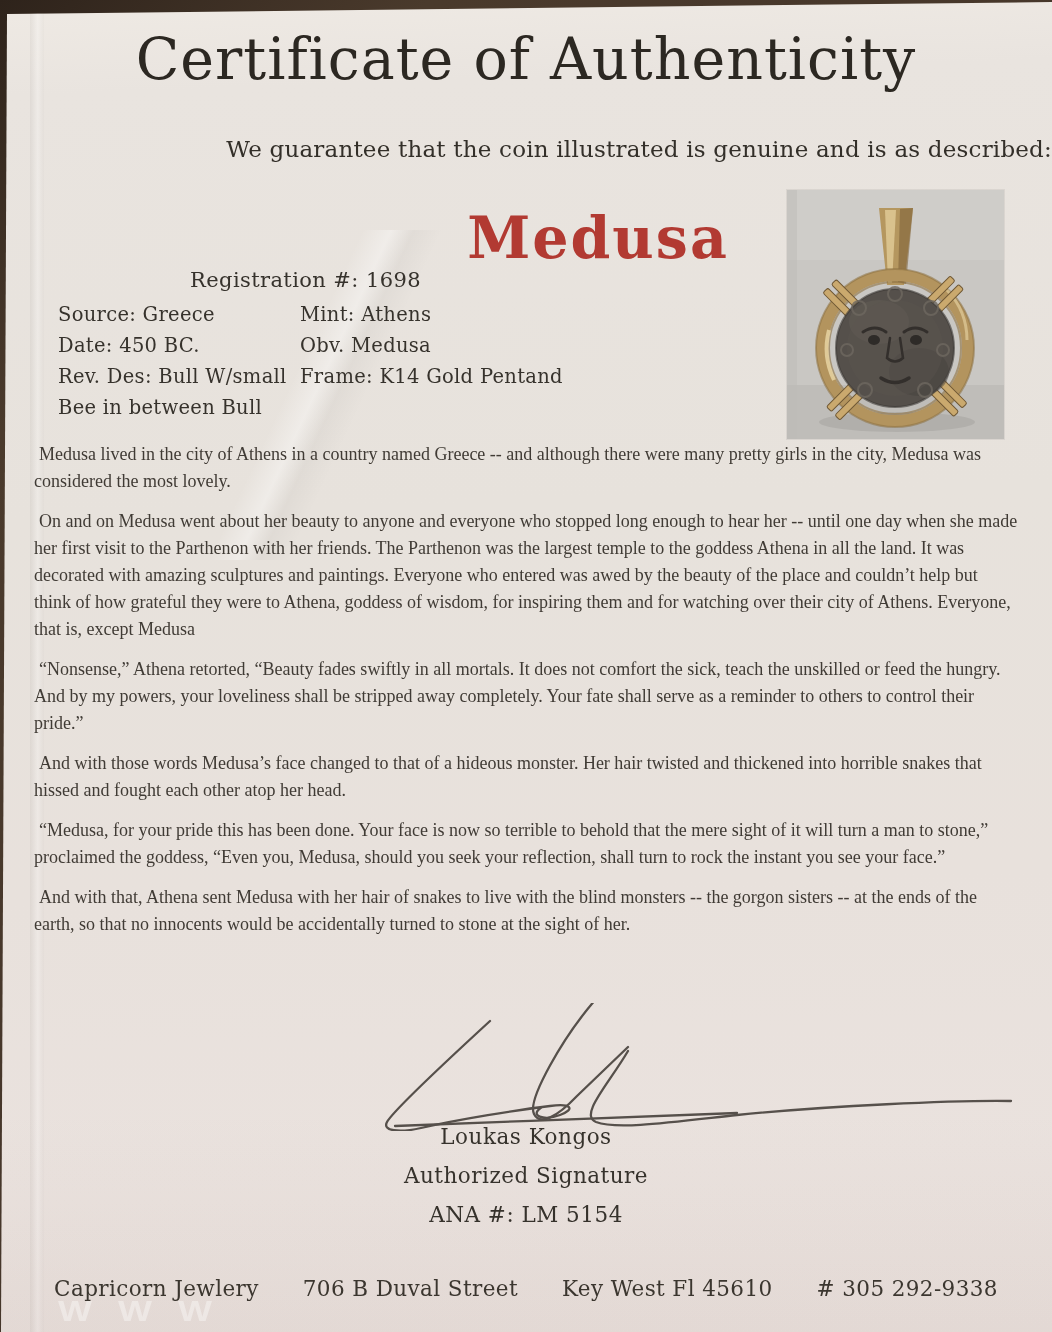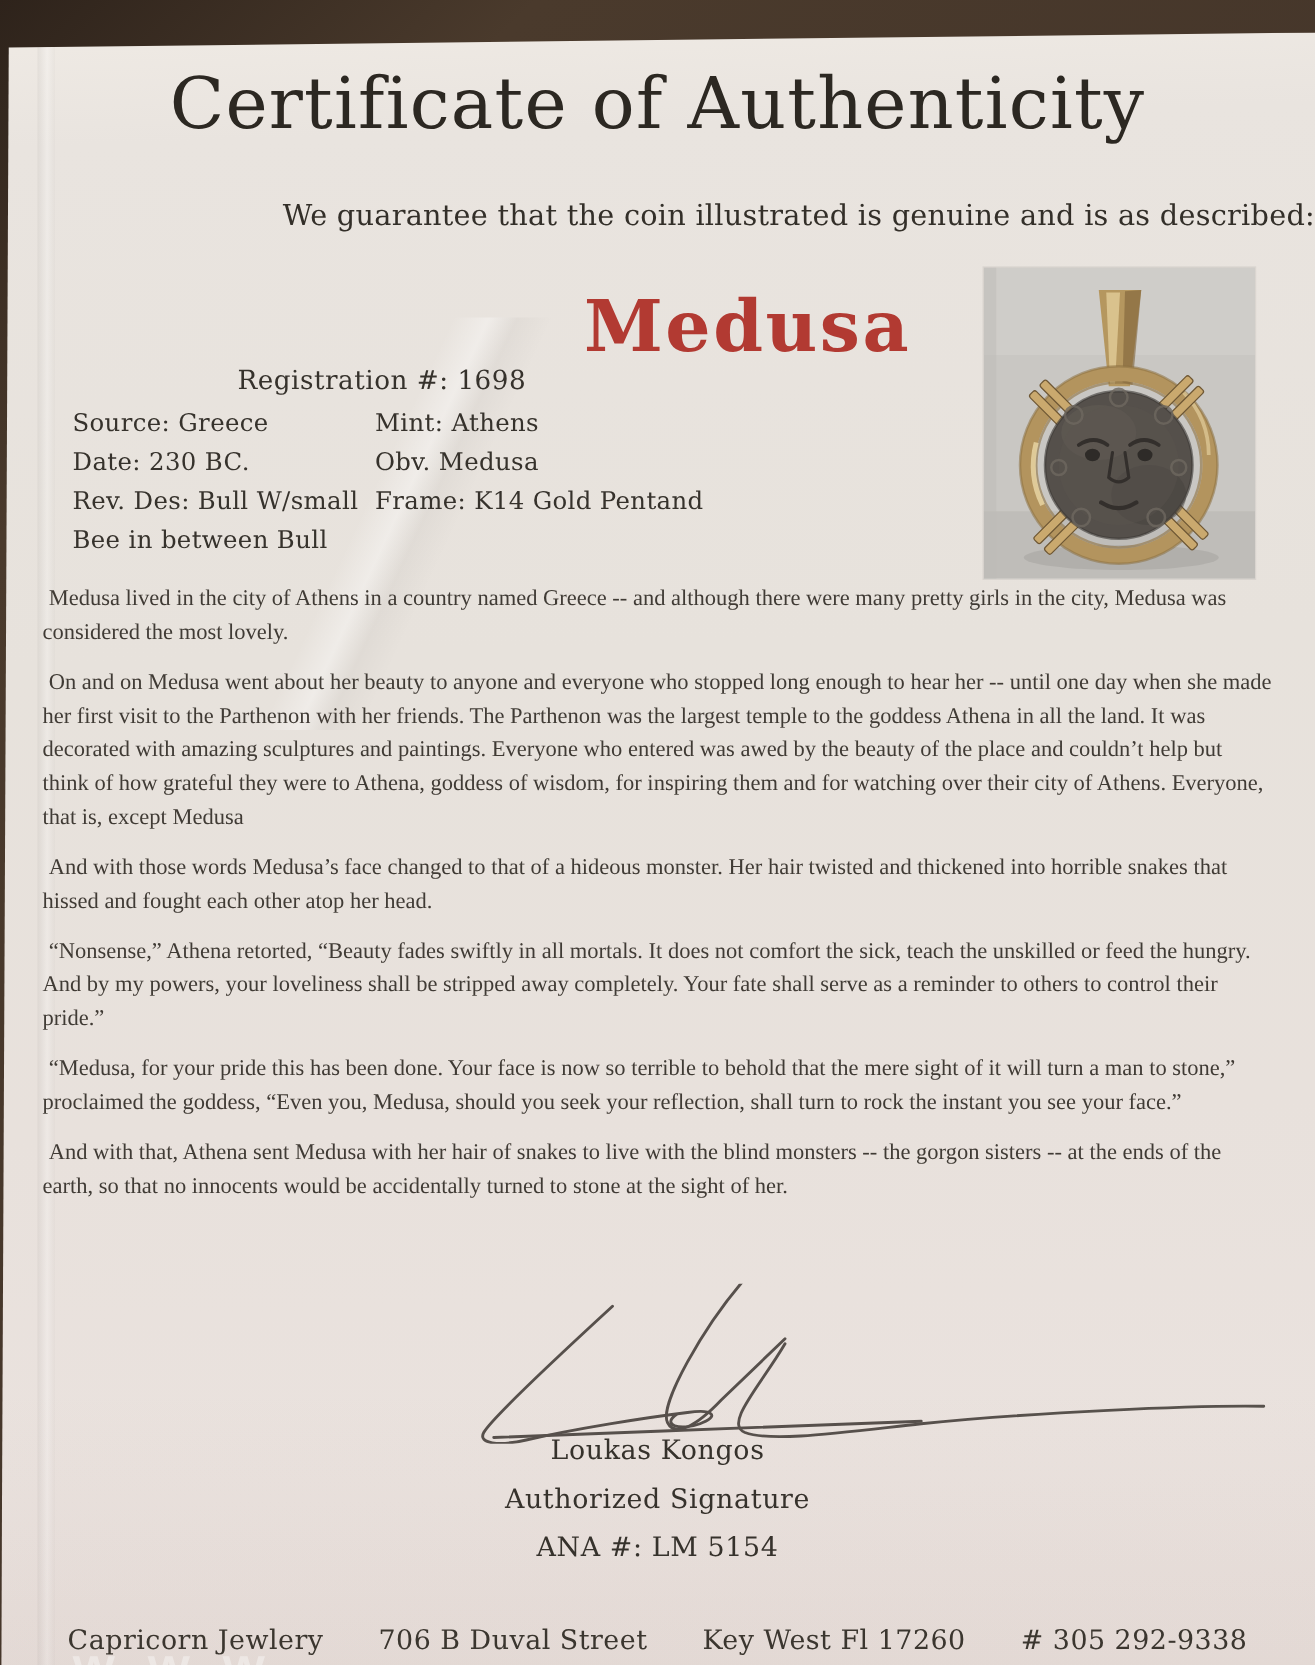--- a/index.html
+++ b/index.html
@@ -8,21 +8,20 @@
     background:var(--backdrop,#43342a);
     font-family:"Liberation Serif", serif;
     color:var(--ink,#3a352f);
   }
   .backdrop{position:absolute;inset:0;background:linear-gradient(135deg,#2e231b 0%,#4a3a2c 18%,#3f3128 100%);}
   .paper{
     position:absolute;inset:0;
     clip-path:polygon(7px 14px,100% 2px,100% 100%,1px 100%);
     background:
       linear-gradient(178deg,#efeae4 0%,#e9e4df 7%,#e7e2dc 38%,#e8e1dc 66%,#eae2de 88%,#e9e0dc 100%);
-    margin-top: 24px;
   }
   
   .crease-v{position:absolute;top:0;bottom:0;left:30px;width:14px;
     background:linear-gradient(90deg,rgba(0,0,0,0.045),rgba(255,255,255,0.25) 55%,rgba(0,0,0,0.02));}
   .crease-d{position:absolute;left:110px;top:230px;width:420px;height:330px;
     background:linear-gradient(115deg,transparent 44%,rgba(255,255,255,0.35) 49%,rgba(0,0,0,0.03) 53%,transparent 58%);}
   .shade-b{position:absolute;left:0;right:0;bottom:0;height:220px;
     background:linear-gradient(180deg,transparent,rgba(146,120,110,0.07));}
 
   .page-title{
@@ -91,21 +90,21 @@
   <div class="shade-b"></div>
 
   <div class="page-title">Certificate of Authenticity</div>
   <div class="guarantee">We guarantee that the coin illustrated is genuine and is as described:</div>
   <div class="coin-title">Medusa</div>
   <div class="registration">Registration #: 1698</div>
 
   <div class="details">
     <div>Source: Greece</div>
     <div>Mint: Athens</div>
-    <div>Date: 230 BC.</div>
+    <div>Date: 450 BC.</div>
     <div>Obv. Medusa</div>
     <div>Rev. Des: Bull W/small</div>
     <div>Frame: K14 Gold Pentand</div>
     <div>Bee in between Bull</div>
   </div>
 
   <svg class="coin-photo" viewBox="0 0 217 249" aria-label="coin pendant photo">
     <rect x="0" y="0" width="217" height="249" fill="#c9c7c3"></rect>
     <rect x="0" y="0" width="217" height="70" fill="#d4d2ce" opacity="0.55"></rect>
     <rect x="0" y="195" width="217" height="54" fill="#b4b2ae" opacity="0.45"></rect>
@@ -167,22 +166,22 @@
         <path d="M 94,188 Q 108,197 122,188" stroke-width="3.5"></path>
       </g>
       <ellipse cx="87" cy="150" rx="6" ry="5" fill="#2e2b28"></ellipse>
       <ellipse cx="129" cy="150" rx="6" ry="5" fill="#2e2b28"></ellipse>
     </g>
   </svg>
 
   <div class="story">
     <p>Medusa lived in the city of Athens in a country named Greece -- and although there were many pretty girls in the city, Medusa was considered the most lovely.</p>
     <p>On and on Medusa went about her beauty to anyone and everyone who stopped long enough to hear her -- until one day when she made her first visit to the Parthenon with her friends. The Parthenon was the largest temple to the goddess Athena in all the land. It was decorated with amazing sculptures and paintings. Everyone who entered was awed by the beauty of the place and couldn’t help but think of how grateful they were to Athena, goddess of wisdom, for inspiring them and for watching over their city of Athens. Everyone, that is, except Medusa</p>
+    <p>“Nonsense,” Athena retorted, “Beauty fades swiftly in all mortals. It does not comfort the sick, teach the unskilled or feed the hungry. And by my powers, your loveliness shall be stripped away completely. Your fate shall serve as a reminder to others to control their pride.”</p>
     <p>And with those words Medusa’s face changed to that of a hideous monster. Her hair twisted and thickened into horrible snakes that hissed and fought each other atop her head.</p>
-    <p>“Nonsense,” Athena retorted, “Beauty fades swiftly in all mortals. It does not comfort the sick, teach the unskilled or feed the hungry. And by my powers, your loveliness shall be stripped away completely. Your fate shall serve as a reminder to others to control their pride.”</p>
     <p>“Medusa, for your pride this has been done. Your face is now so terrible to behold that the mere sight of it will turn a man to stone,” proclaimed the goddess, “Even you, Medusa, should you seek your reflection, shall turn to rock the instant you see your face.”</p>
     <p>And with that, Athena sent Medusa with her hair of snakes to live with the blind monsters -- the gorgon sisters -- at the ends of the earth, so that no innocents would be accidentally turned to stone at the sight of her.</p>
   </div>
 
   <div class="signature-wrap">
     <svg viewBox="0 0 650 128" width="650" height="128">
       <g fill="none" stroke="#4a443f" stroke-width="2.3" stroke-linecap="round" opacity="0.92">
         <path d="M 125,18 C 88,52 28,108 22,119 C 17,128 34,130 56,125 C 95,116 152,107 185,103 C 206,100 211,106 195,112 C 179,118 163,113 177,104"></path>
         <path d="M 231,-4 C 198,34 162,97 169,111 C 175,123 192,114 212,93 L 263,44"></path>
         <path d="M 263,48 C 243,82 214,112 231,119 C 252,127 308,119 372,112 C 462,103 590,97 646,98"></path>
@@ -195,16 +194,16 @@
     <div>Loukas Kongos</div>
     <div>Authorized Signature</div>
     <div>ANA #: LM 5154</div>
   </div>
 
   <div class="watermark">WWW</div>
 
   <div class="footer">
     <span>Capricorn Jewlery</span>
     <span>706 B Duval Street</span>
-    <span>Key West Fl 17260</span>
+    <span>Key West Fl 45610</span>
     <span># 305 292-9338</span>
   </div>
 </div>
 
 </body></html>

